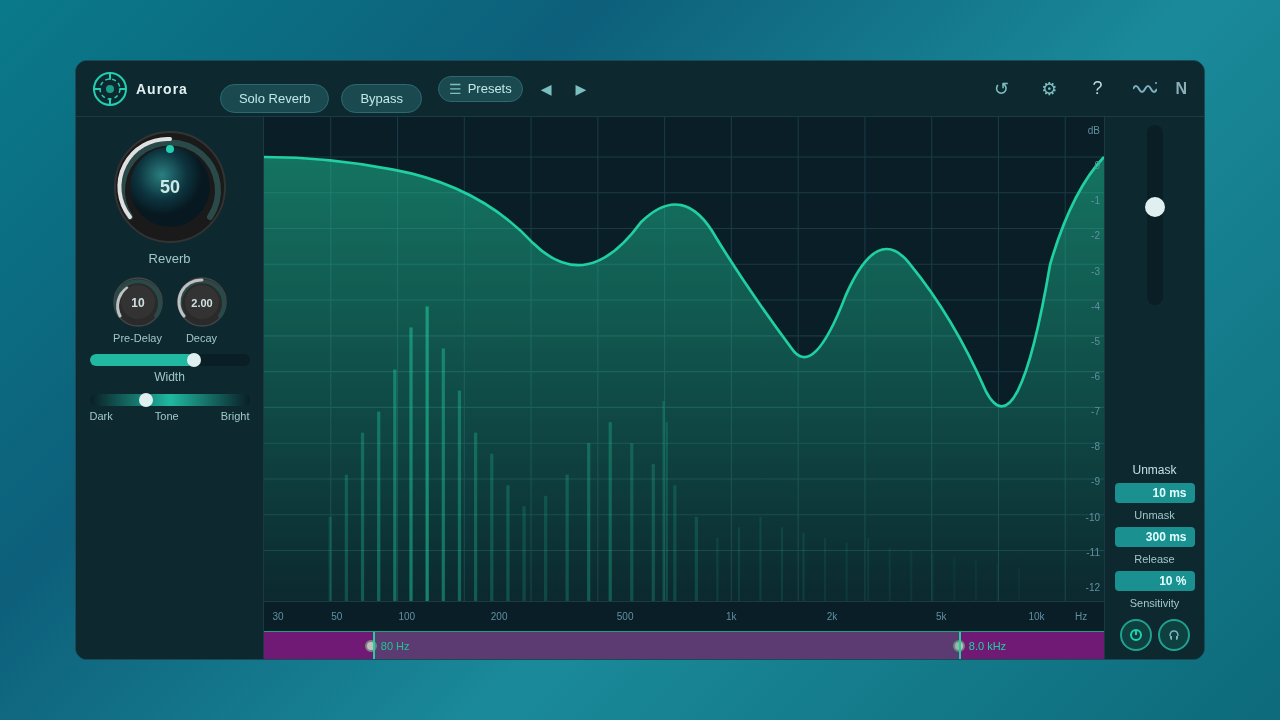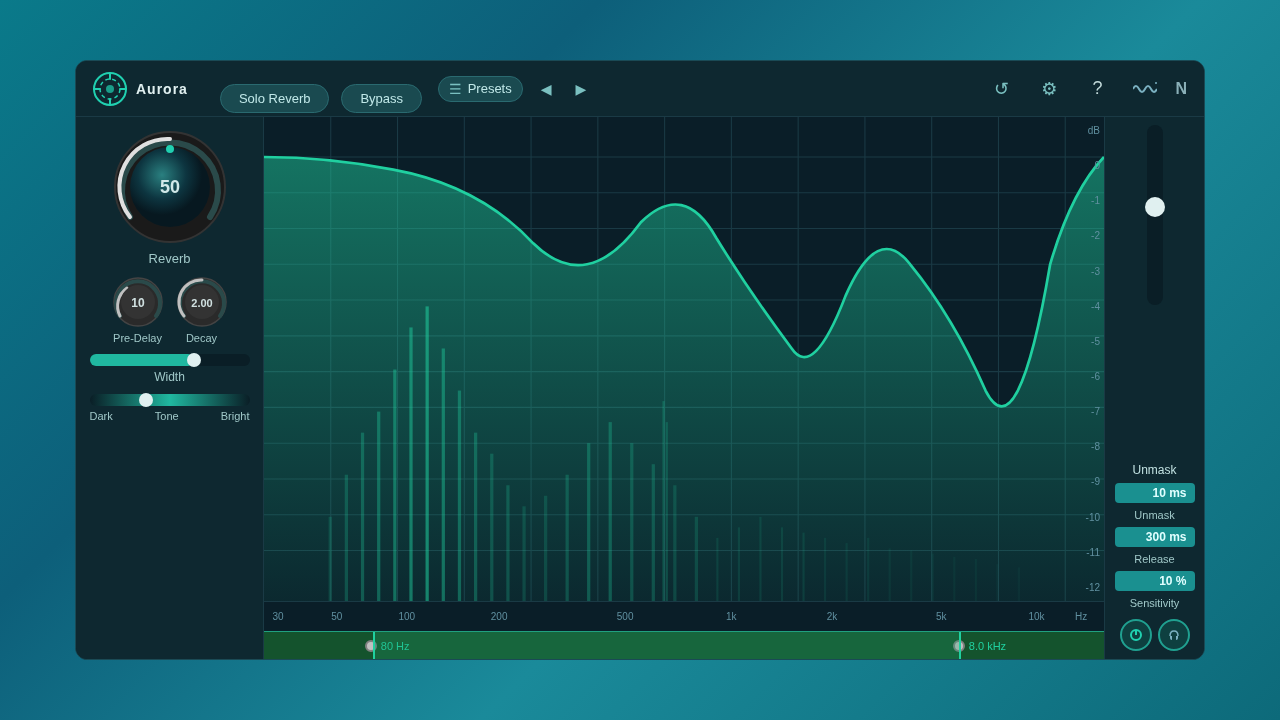--- a/index.html
+++ b/index.html
@@ -701,21 +701,21 @@
         <span class="freq-label" style="left: 16%;">100</span>
         <span class="freq-label" style="left: 27%;">200</span>
         <span class="freq-label" style="left: 42%;">500</span>
         <span class="freq-label" style="left: 55%;">1k</span>
         <span class="freq-label" style="left: 67%;">2k</span>
         <span class="freq-label" style="left: 80%;">5k</span>
         <span class="freq-label" style="left: 91%;">10k</span>
         <span class="freq-label" style="right: 2%;">Hz</span>
       </div>
 
-      <div class="freq-handles" style="background: #14532d; height: 28px; position: relative; border-top: 1px solid #20a080; padding-left: 32px;">
+      <div class="freq-handles" style="background: #701a75; height: 28px; position: relative; border-top: 1px solid #20a080; padding-left: 32px;">
 
         <div style="position:absolute; left: 12%; display:flex; align-items:center; gap:4px;">
           <div style="width:12px; height:12px; background:#c0c0c0; border-radius:50%; border:2px solid #808080;"></div>
           <span style="color:#20d0a0; font-size:11px;">80 Hz</span>
         </div>
 
         <div style="position:absolute; left: 82%; display:flex; align-items:center; gap:4px;">
           <div style="width:12px; height:12px; background:#c0c0c0; border-radius:50%; border:2px solid #808080;"></div>
           <span style="color:#20d0a0; font-size:11px;">8.0 kHz</span>
         </div>

